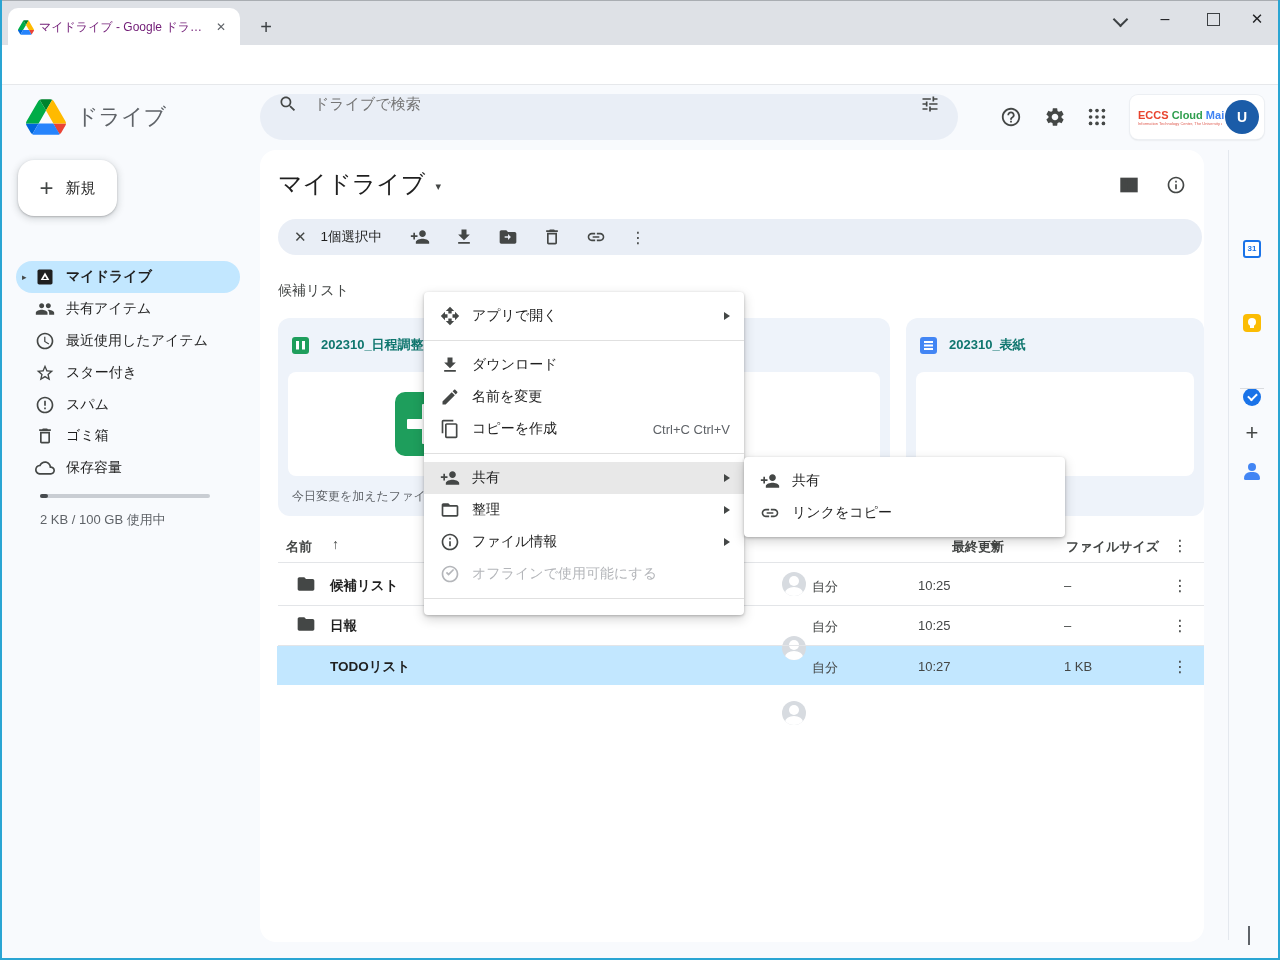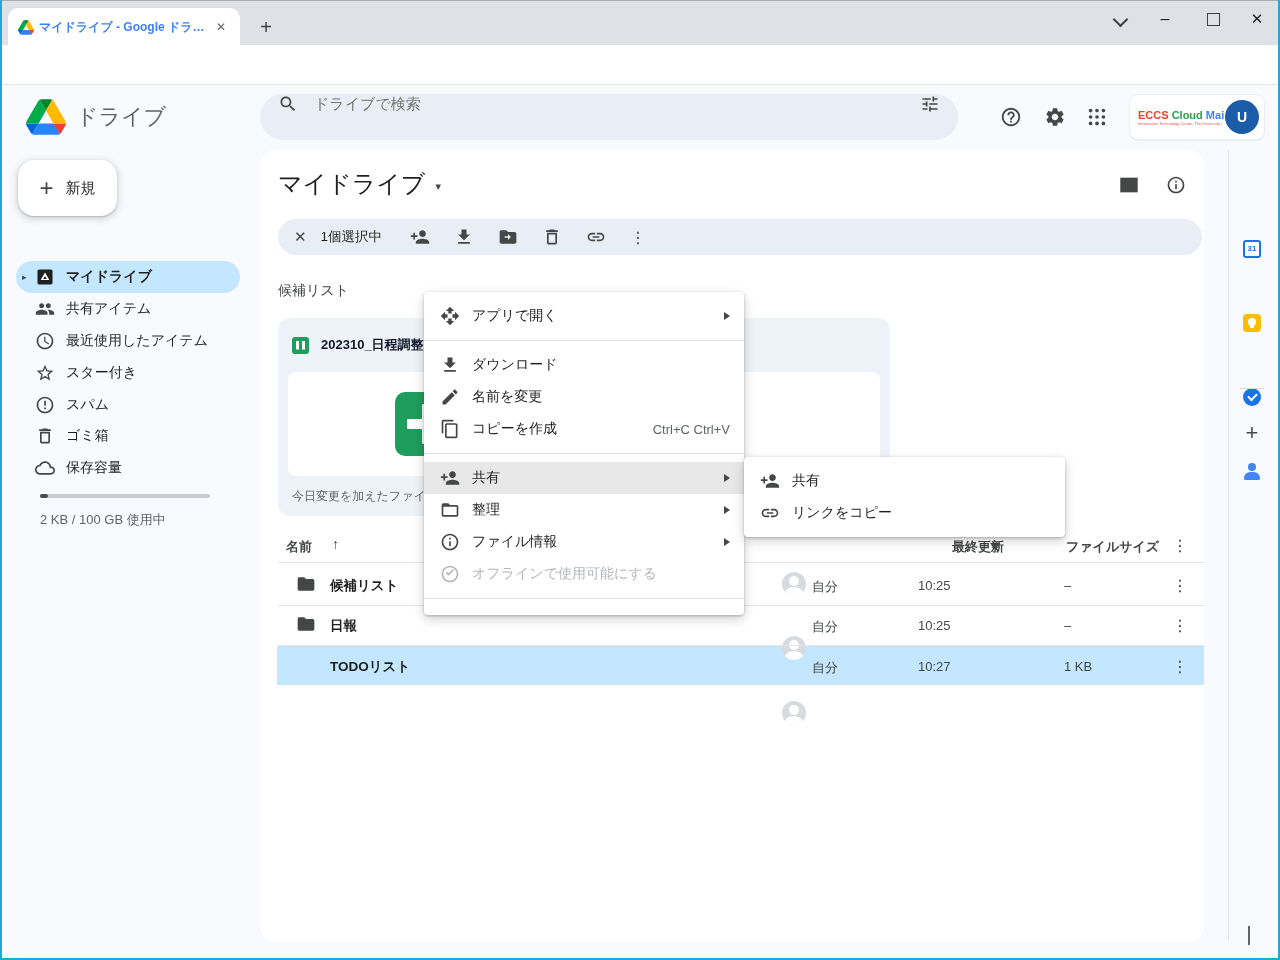--- a/index.html
+++ b/index.html
@@ -9,21 +9,21 @@
   svg{display:block;fill:currentColor;}
   .nowrap{white-space:nowrap;}
 
   
   .frame{background:#2aa5d3;z-index:60;}
 
   
   .tabstrip{left:0;top:0;width:1280px;height:45px;background:#dee1e6;border-top:1px solid #a9adb2;}
   .tab{left:8px;top:7px;width:232px;height:38px;background:#fff;border-radius:10px 10px 0 0;
     display:flex;align-items:center;padding:0 10px;box-sizing:border-box;}
-  .tab-title{font-size:12px;color:#3b82f6;margin-left:5px;flex:1;overflow:hidden;text-overflow:ellipsis;white-space:nowrap;font-weight:bold;}
+  .tab-title{font-size:12px;color:#701a75;margin-left:5px;flex:1;overflow:hidden;text-overflow:ellipsis;white-space:nowrap;}
   .tab-close{font-size:12px;color:#5f6368;padding:2px 4px;}
   .newtab{left:252px;top:12px;width:28px;height:28px;display:flex;align-items:center;justify-content:center;
     font-size:20px;color:#3c4043;font-weight:300;}
   .chev{width:9px;height:9px;border-right:2px solid #3c4043;border-bottom:2px solid #3c4043;}
   .chev-down{transform:rotate(45deg);}
   .chev-right{transform:rotate(-45deg);}
   .wc{display:flex;align-items:center;justify-content:center;width:34px;height:30px;color:#202124;}
   .wc-max-box{width:11px;height:11px;border:1.5px solid #3c4043;}
   .wc-min{font-size:16px;}
   .wc-close{font-size:15px;}
@@ -84,21 +84,21 @@
   .selbar{left:278px;top:219px;width:924px;height:36px;background:#e9eef6;border-radius:18px;
     display:flex;align-items:center;padding:0 16px;box-sizing:border-box;color:#444746;}
   .selbar-close{font-size:15px;color:#444746;}
   .selbar-count{font-size:13.5px;color:#1f1f1f;margin-left:14px;margin-right:4px;}
   .selbar .tool{margin-left:24px;color:#444746;}
   .section-label{left:278px;top:282px;font-size:14px;color:#444746;}
 
   
   .card{top:318px;width:298px;height:198px;background:#eef3fa;border-radius:12px;}
   .card-head{position:absolute;left:14px;top:18px;display:flex;align-items:center;gap:12px;}
-  .card-title{font-size:13px;font-weight:700;color:#0f172a;}
+  .card-title{font-size:13px;font-weight:700;color:#0f766e;}
   .card-preview{position:absolute;left:10px;right:10px;top:54px;height:104px;background:#fff;border-radius:8px;
     display:flex;align-items:center;justify-content:center;}
   .card-caption{position:absolute;left:14px;top:170px;font-size:12px;color:#5f6368;white-space:nowrap;overflow:hidden;max-width:270px;}
   .sheet-sm{width:17px;height:17px;background:#1e9e5c;border-radius:3px;position:relative;}
   .sheet-sm::before{content:"";position:absolute;left:4px;top:4px;width:9px;height:9px;
     background:linear-gradient(#fff,#fff);
     -webkit-mask:linear-gradient(#000,#000);
     clip-path:polygon(0 0,100% 0,100% 100%,0 100%);
     background:#fff;}
   .sheet-sm::after{content:"";position:absolute;left:7px;top:4px;width:3px;height:9px;background:#1e9e5c;
@@ -410,20 +410,27 @@
   </div>
 
   <div class="abs card" style="left:592px;">
     <div class="card-head">
       <span class="doc-sm"></span>
       <span class="card-title"></span>
     </div>
     <div class="card-preview"></div>
   </div>
 
+  <div class="abs card" style="left:906px;">
+    <div class="card-head">
+      <span class="doc-sm"></span>
+      <span class="card-title">202310_表紙</span>
+    </div>
+    <div class="card-preview"></div>
+  </div>
 
   <div class="abs lheader-text" style="left:286px;top:538px;">名前</div>
   <div class="abs" style="left:332px;top:536px;font-size:14px;color:#444746;">↑</div>
   <div class="abs lheader-text" style="left:800px;top:520px;">オーナー</div>
   <div class="abs lheader-text" style="left:952px;top:538px;">最終更新</div>
   <div class="abs tri-down" style="left:990px;top:543px;"></div>
   <div class="abs lheader-text nowrap" style="left:1066px;top:538px;width:94px;overflow:hidden;">ファイルサイズ</div>
   <div class="abs" style="left:1172px;top:536px;font-size:16px;color:#444746;">⋮</div>
   <div class="abs hline" style="left:278px;top:562px;width:926px;"></div>
 

